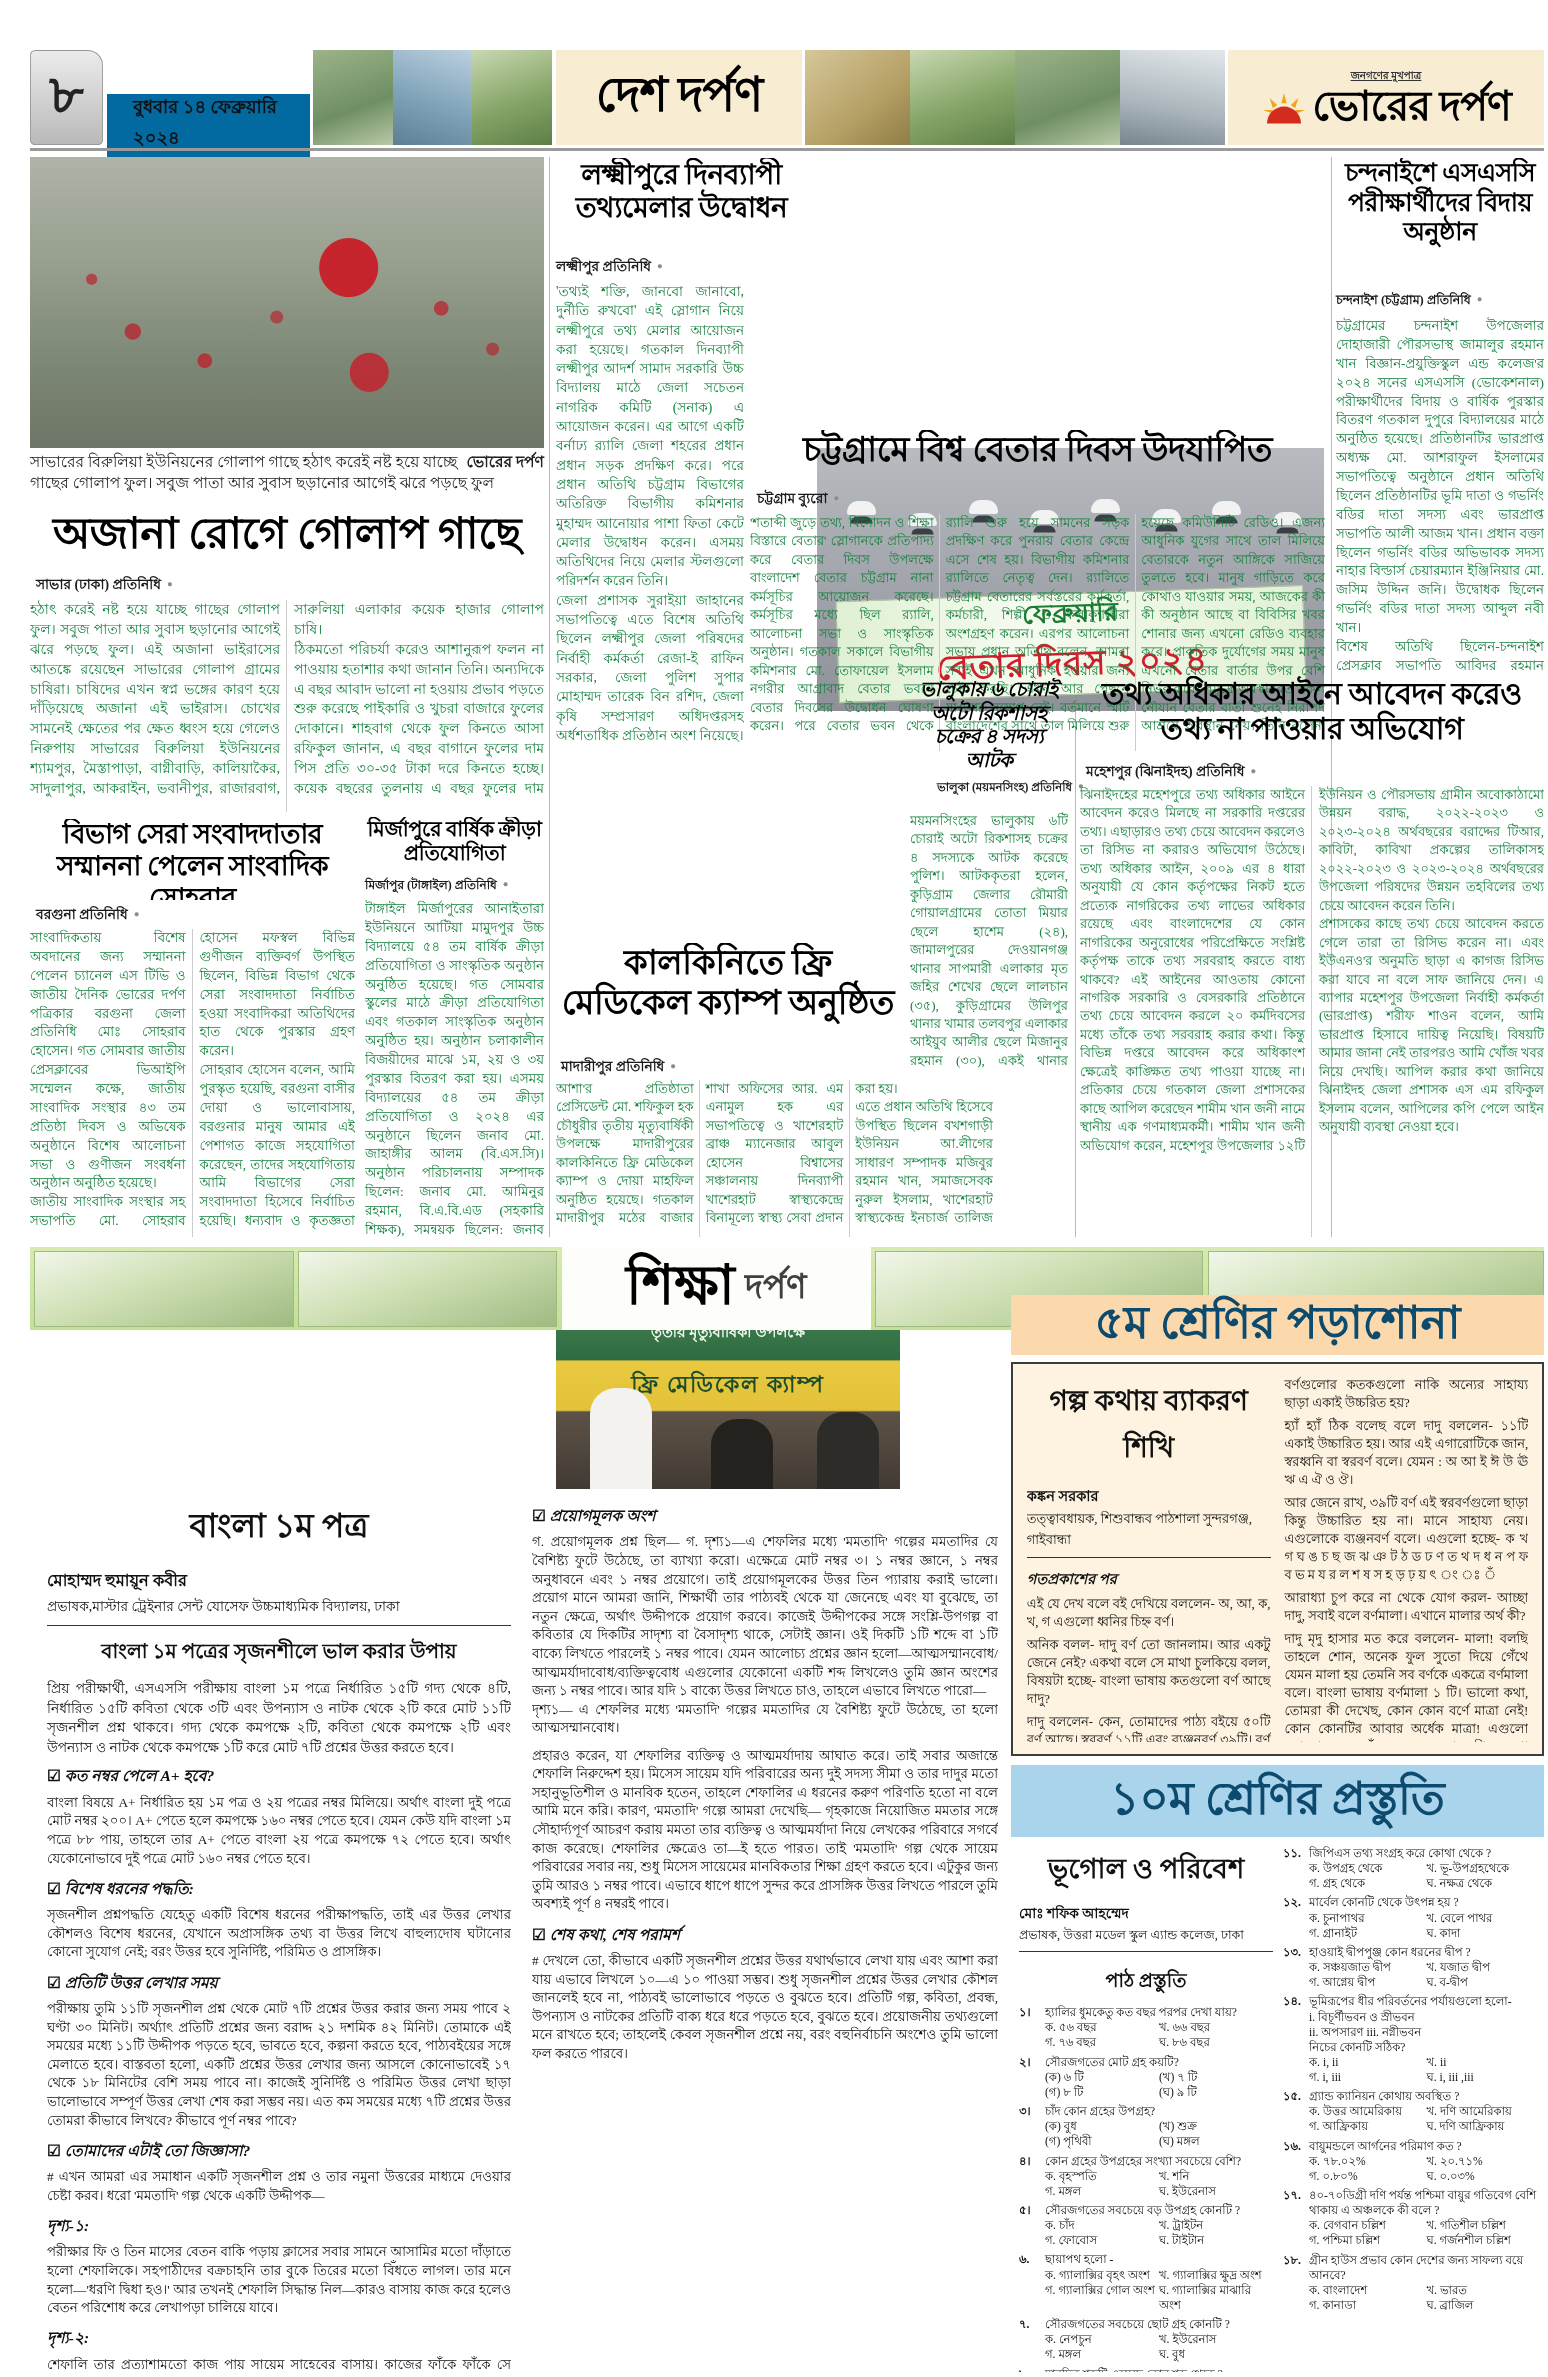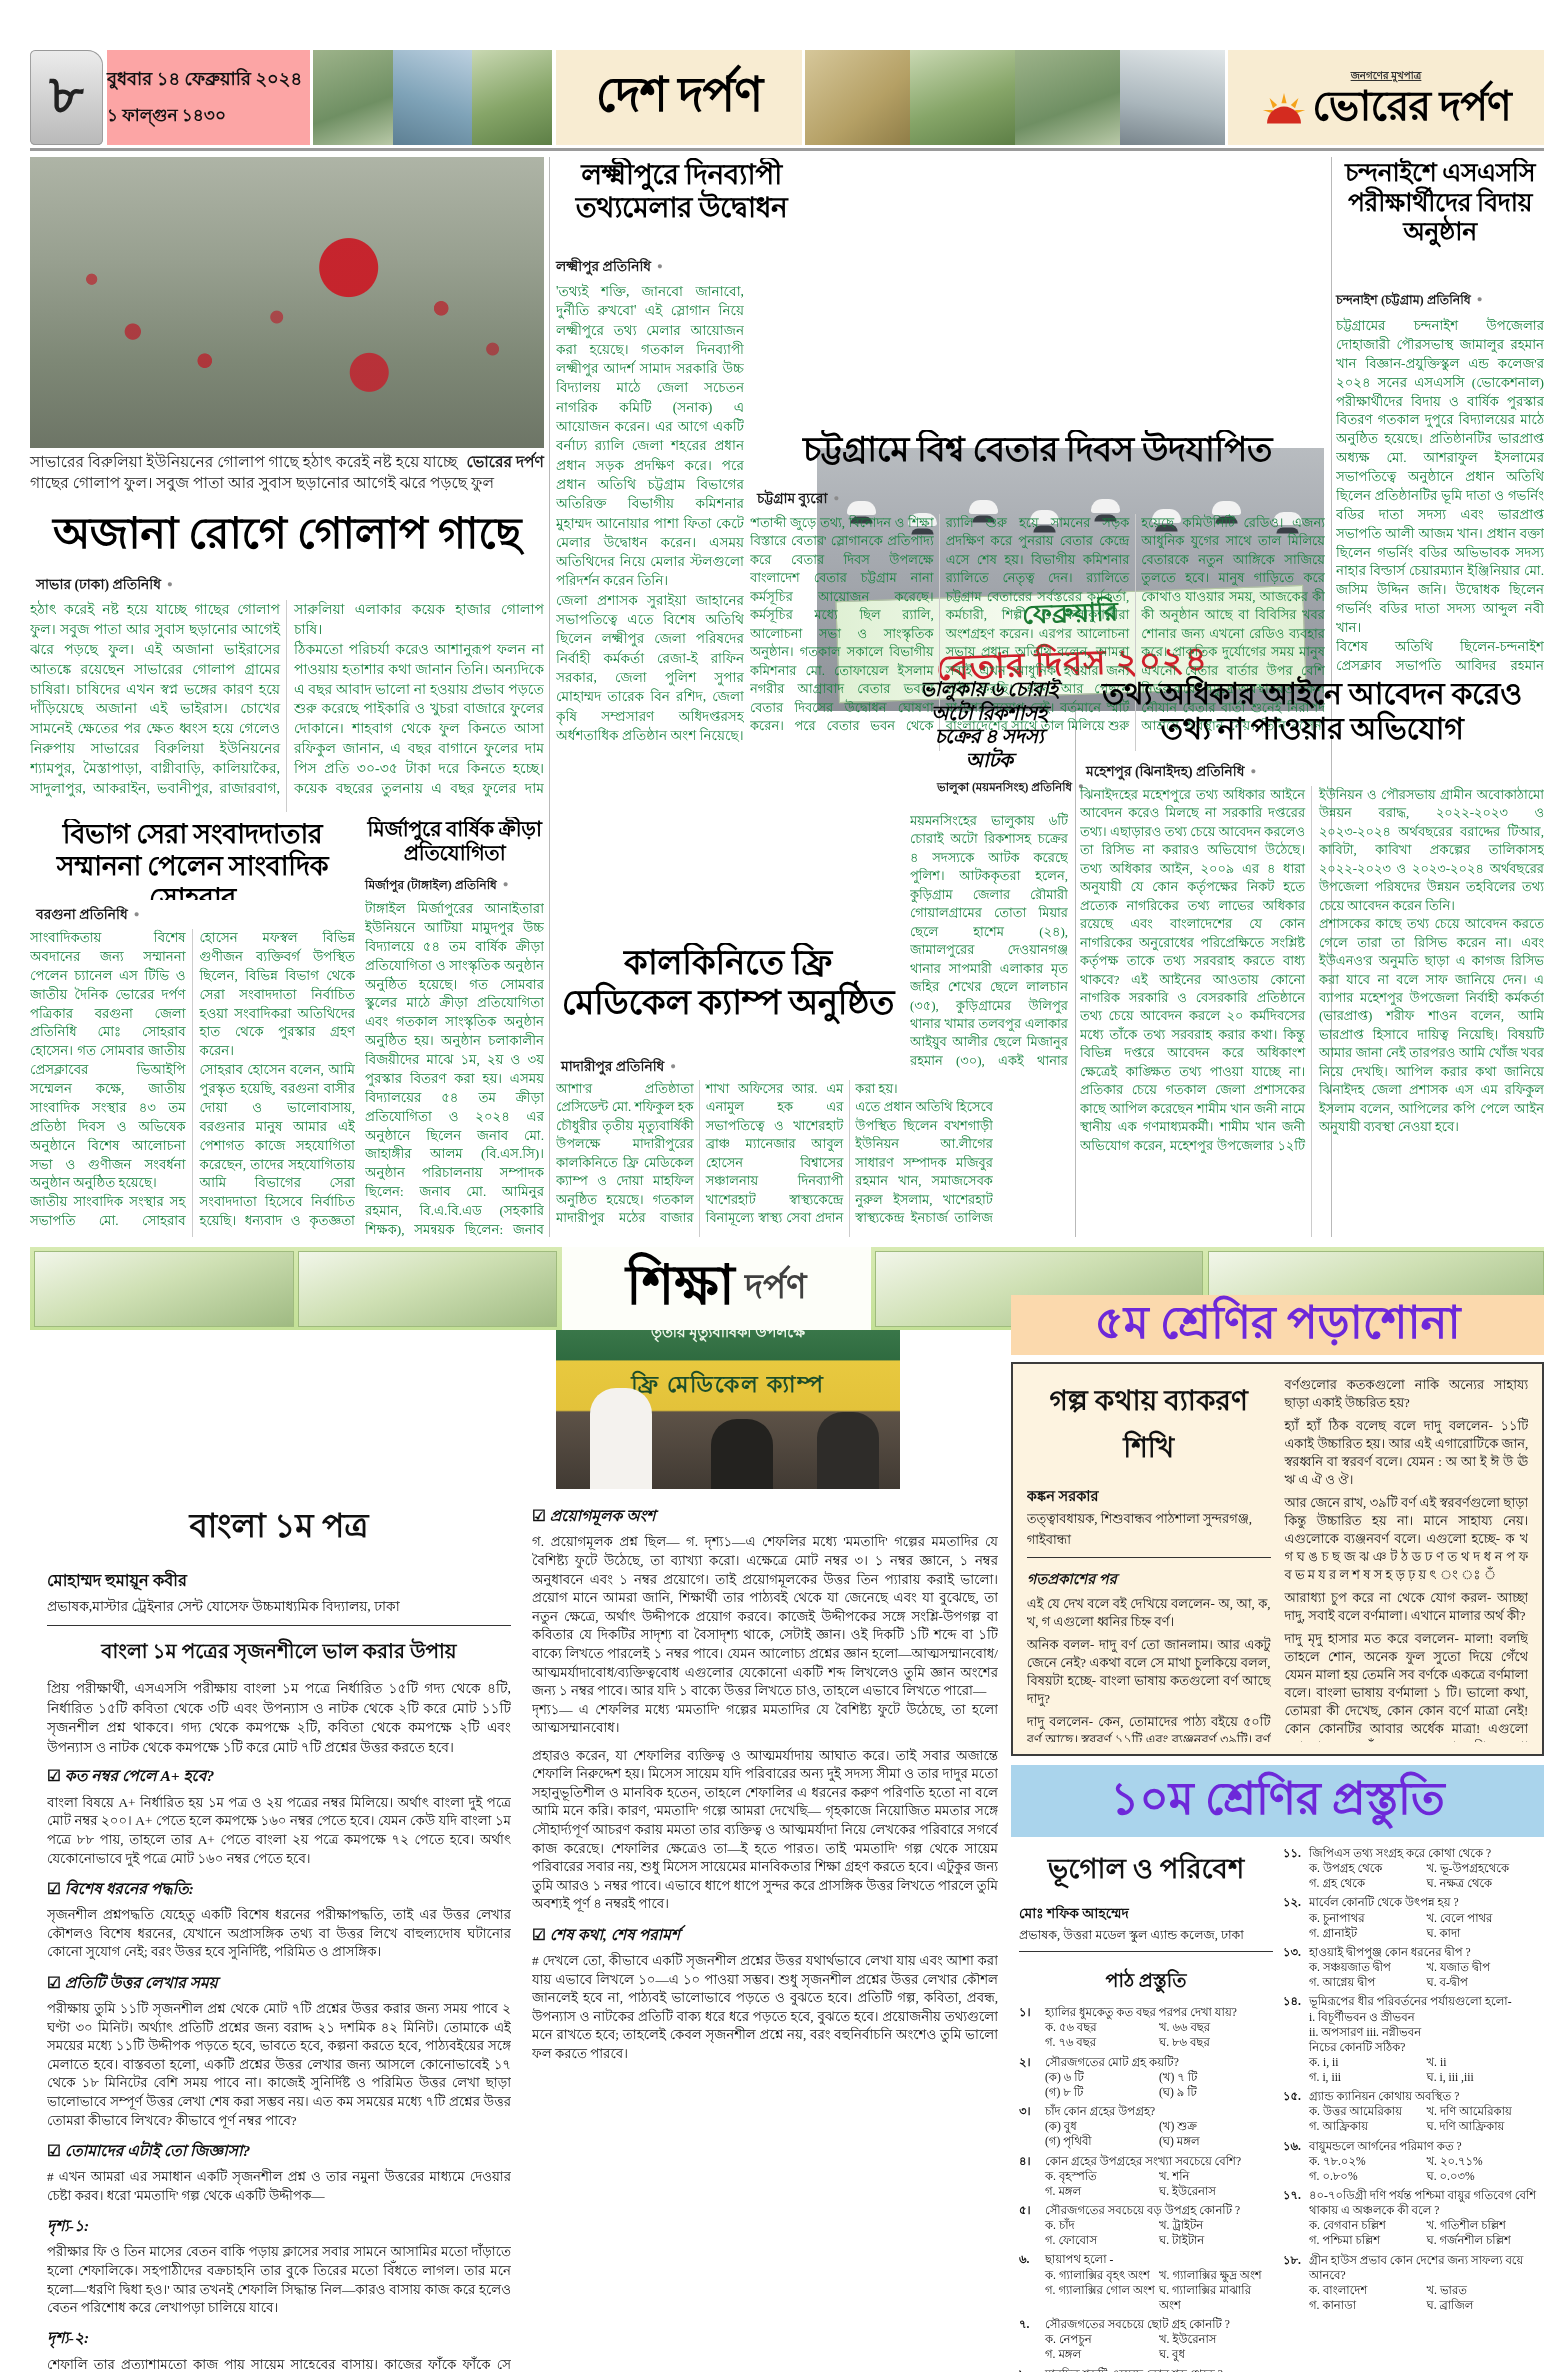--- a/index.html
+++ b/index.html
@@ -2,21 +2,21 @@
 <html style="font-size:13.8px"><head>
 <meta charset="utf-8">
 <style>
   html,body{margin:0;padding:0;background:#e8e6e0;}
   .page{position:relative;width:1548px;height:2377px;background:#ffffff;margin:0 auto;
         font-family:"Liberation Serif","DejaVu Serif",serif;color:#111;overflow:hidden;}
   .abs{position:absolute;}
   
   .pgnum{background:linear-gradient(180deg,#ececec,#b9b9b9);display:flex;align-items:center;justify-content:center;
          font-size:53px;font-weight:bold;color:#222;border-radius:5.2px 15.5px 5.2px 5.2px;box-shadow:inset 0 0 0 0.9px #999;}
-  .datebox{background:#fca5a5;display:flex;flex-direction:column;justify-content:center;padding-left:0;box-sizing:border-box;}
+  .datebox{background:#0369a1;display:flex;flex-direction:column;justify-content:center;padding-left:26px;box-sizing:border-box;margin-top:44px;}
   .datebox .d1{font-size:18px;font-weight:bold;}
   .datebox .d2{font-size:17px;font-weight:bold;margin-top:6.9px;}
   .photostrip{background:#cfd6c8;overflow:hidden;display:flex;}
   .photostrip .cell{flex:1;margin:0;height:100%;}
   .c1{background:linear-gradient(160deg,#9db38a,#6f8f63 60%,#b9c9a8);}
   .c2{background:linear-gradient(200deg,#bcd0e0,#7fa3b8 55%,#5d7f93);}
   .c3{background:linear-gradient(140deg,#d6c79a,#b5a065 60%,#8f7d47);}
   .c4{background:linear-gradient(160deg,#c9d8b2,#86a568 55%,#5d7f46);}
   .c5{background:linear-gradient(190deg,#e3e8ea,#aab6bc 60%,#79858c);}
   .mastcenter{background:#f8ecd2;display:flex;align-items:center;justify-content:center;}
@@ -59,21 +59,21 @@
   .ph-medical{background:linear-gradient(180deg,#3f7d4e 0%,#2f6b40 26%,#e8c93f 27%,#e3c23a 55%,#5d5247 56%,#413a33 100%);}
   .med-l1{position:absolute;top:4%;width:100%;text-align:center;color:#eef7ea;font-size:14.6px;font-weight:bold;}
   .med-l2{position:absolute;top:30%;width:100%;text-align:center;color:#1c4d2a;font-size:22.4px;font-weight:bold;letter-spacing:1.7px;}
   .med-fig{position:absolute;bottom:0;width:62px;height:58%;border-radius:26px 26px 0 0;}
   
   .greenbanner{background:linear-gradient(180deg,#d7eab2,#c3e096);display:flex;align-items:center;}
   .eb-photo{height:74px;border:0.9px solid #9fbb7d;background:linear-gradient(160deg,#f2f6ea 0%,#cfe0b4 45%,#9fba82 100%);}
   .eb-title{display:flex;align-items:center;justify-content:center;gap:10.3px;background:#fdfef9;height:83px;}
   .eb-title .t1{font-size:55px;font-weight:bold;color:#000;}
   .eb-title .t2{font-size:34px;font-weight:bold;color:#404040;}
-  .banner{display:flex;align-items:center;justify-content:center;font-weight:bold;color:#6d28d9;overflow:hidden;font-family:Liberation Serif, serif;}
+  .banner{display:flex;align-items:center;justify-content:center;font-weight:bold;color:#0c4a6e;overflow:hidden;font-family:Liberation Serif, serif;}
   .ssc-banner{background:#c9c5e3;font-size:48px;letter-spacing:-0.9px;}
   .c5-banner{background:#fbd9ad;font-size:45px;}
   .c10-banner{background:#aad4ec;font-size:45px;}
   .edu-col{overflow:hidden;}
   .edu-title{font-size:33px;font-weight:bold;text-align:center;margin:3.4px 0 12px;}
   .author-name{font-size:16.3px;font-weight:bold;}
   .author-org{font-size:13.8px;border-bottom:1.7px solid #333;padding-bottom:5.2px;margin-bottom:10.3px;}
   .subhead{font-size:20px;font-weight:bold;text-align:center;margin:8.6px 0 10.3px;}
   .edu-body{font-size:13.8px;line-height:1.42;text-align:justify;white-space:pre-line;}
   .sec{margin-bottom:8.6px;}

